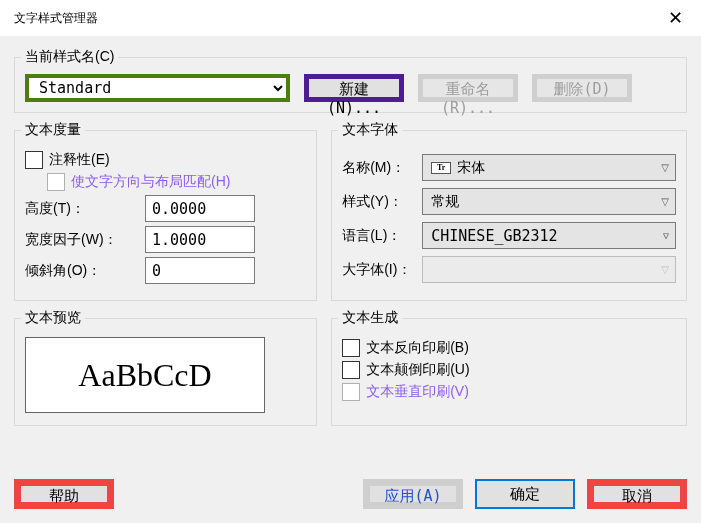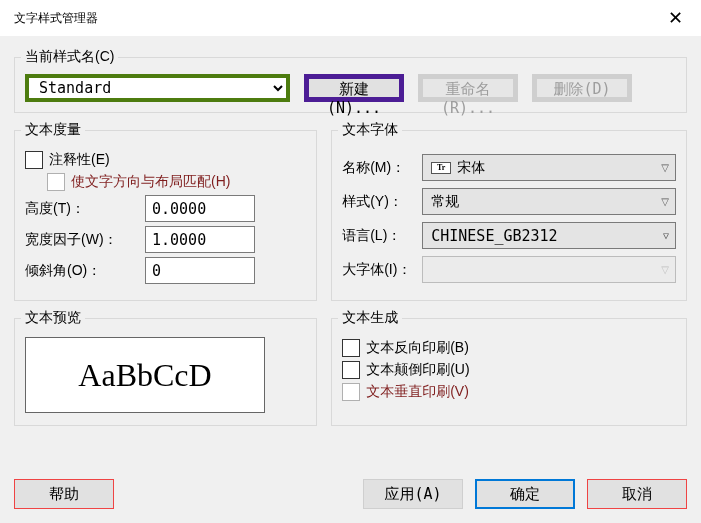--- a/index.html
+++ b/index.html
@@ -54,21 +54,21 @@
     border: 5px solid #4c1d95;
   }
   button.topbtn.disabled {
     color: #9d9d9d;
     background: #e6e6e6;
     border-color: #cfcfcf;
   }
   
   .check { width:18px; height:18px; border:1px solid #333; background:#fff; display:inline-block; margin-right:6px; flex:none; }
   .check.disabled { border-color:#b0b0b0; }
-  .disabled-text { color:#7f1d1d; }
+  .disabled-text { color:#8b5cf6; }
   
   .lbl { width: 120px; }
   input.num {
     width: 110px; height: 27px;
     border:1px solid #7a7a7a; background:#fff;
     font-family: monospace; font-size: 15px;
     padding-left:6px;
   }
   
   .font-row { display:flex; align-items:center; margin:7px 0; }
@@ -99,26 +99,26 @@
     margin:2px 0;
   }
   
   .footer {
     margin-top:auto;
     display:flex; align-items:center;
     padding:4px;
   }
   button.foot {
     width:100px; height:30px;
-    background:#e1e1e1; border:1px solid #ef4444;
+    background:#e1e1e1; border:7px solid #ef4444;
     font-size:15px;
     font-family: monospace;
   }
   button.foot.han { font-family: "Microsoft YaHei", sans-serif; }
-  button.foot.disabled { color:#000000; border-color:#cfcfcf; }
+  button.foot.disabled { color:#1d4ed8; border-color:#cfcfcf; }
   button.foot.primary { border:2px solid #0078d7; }
   .footer-spacer { flex:1; }
   .cols { display:flex; gap:6px; }
   .cols > fieldset { flex:1; }
 </style>
 </head>
 <body>
 
 <div class="titlebar">
   <div class="title">文字样式管理器</div>

